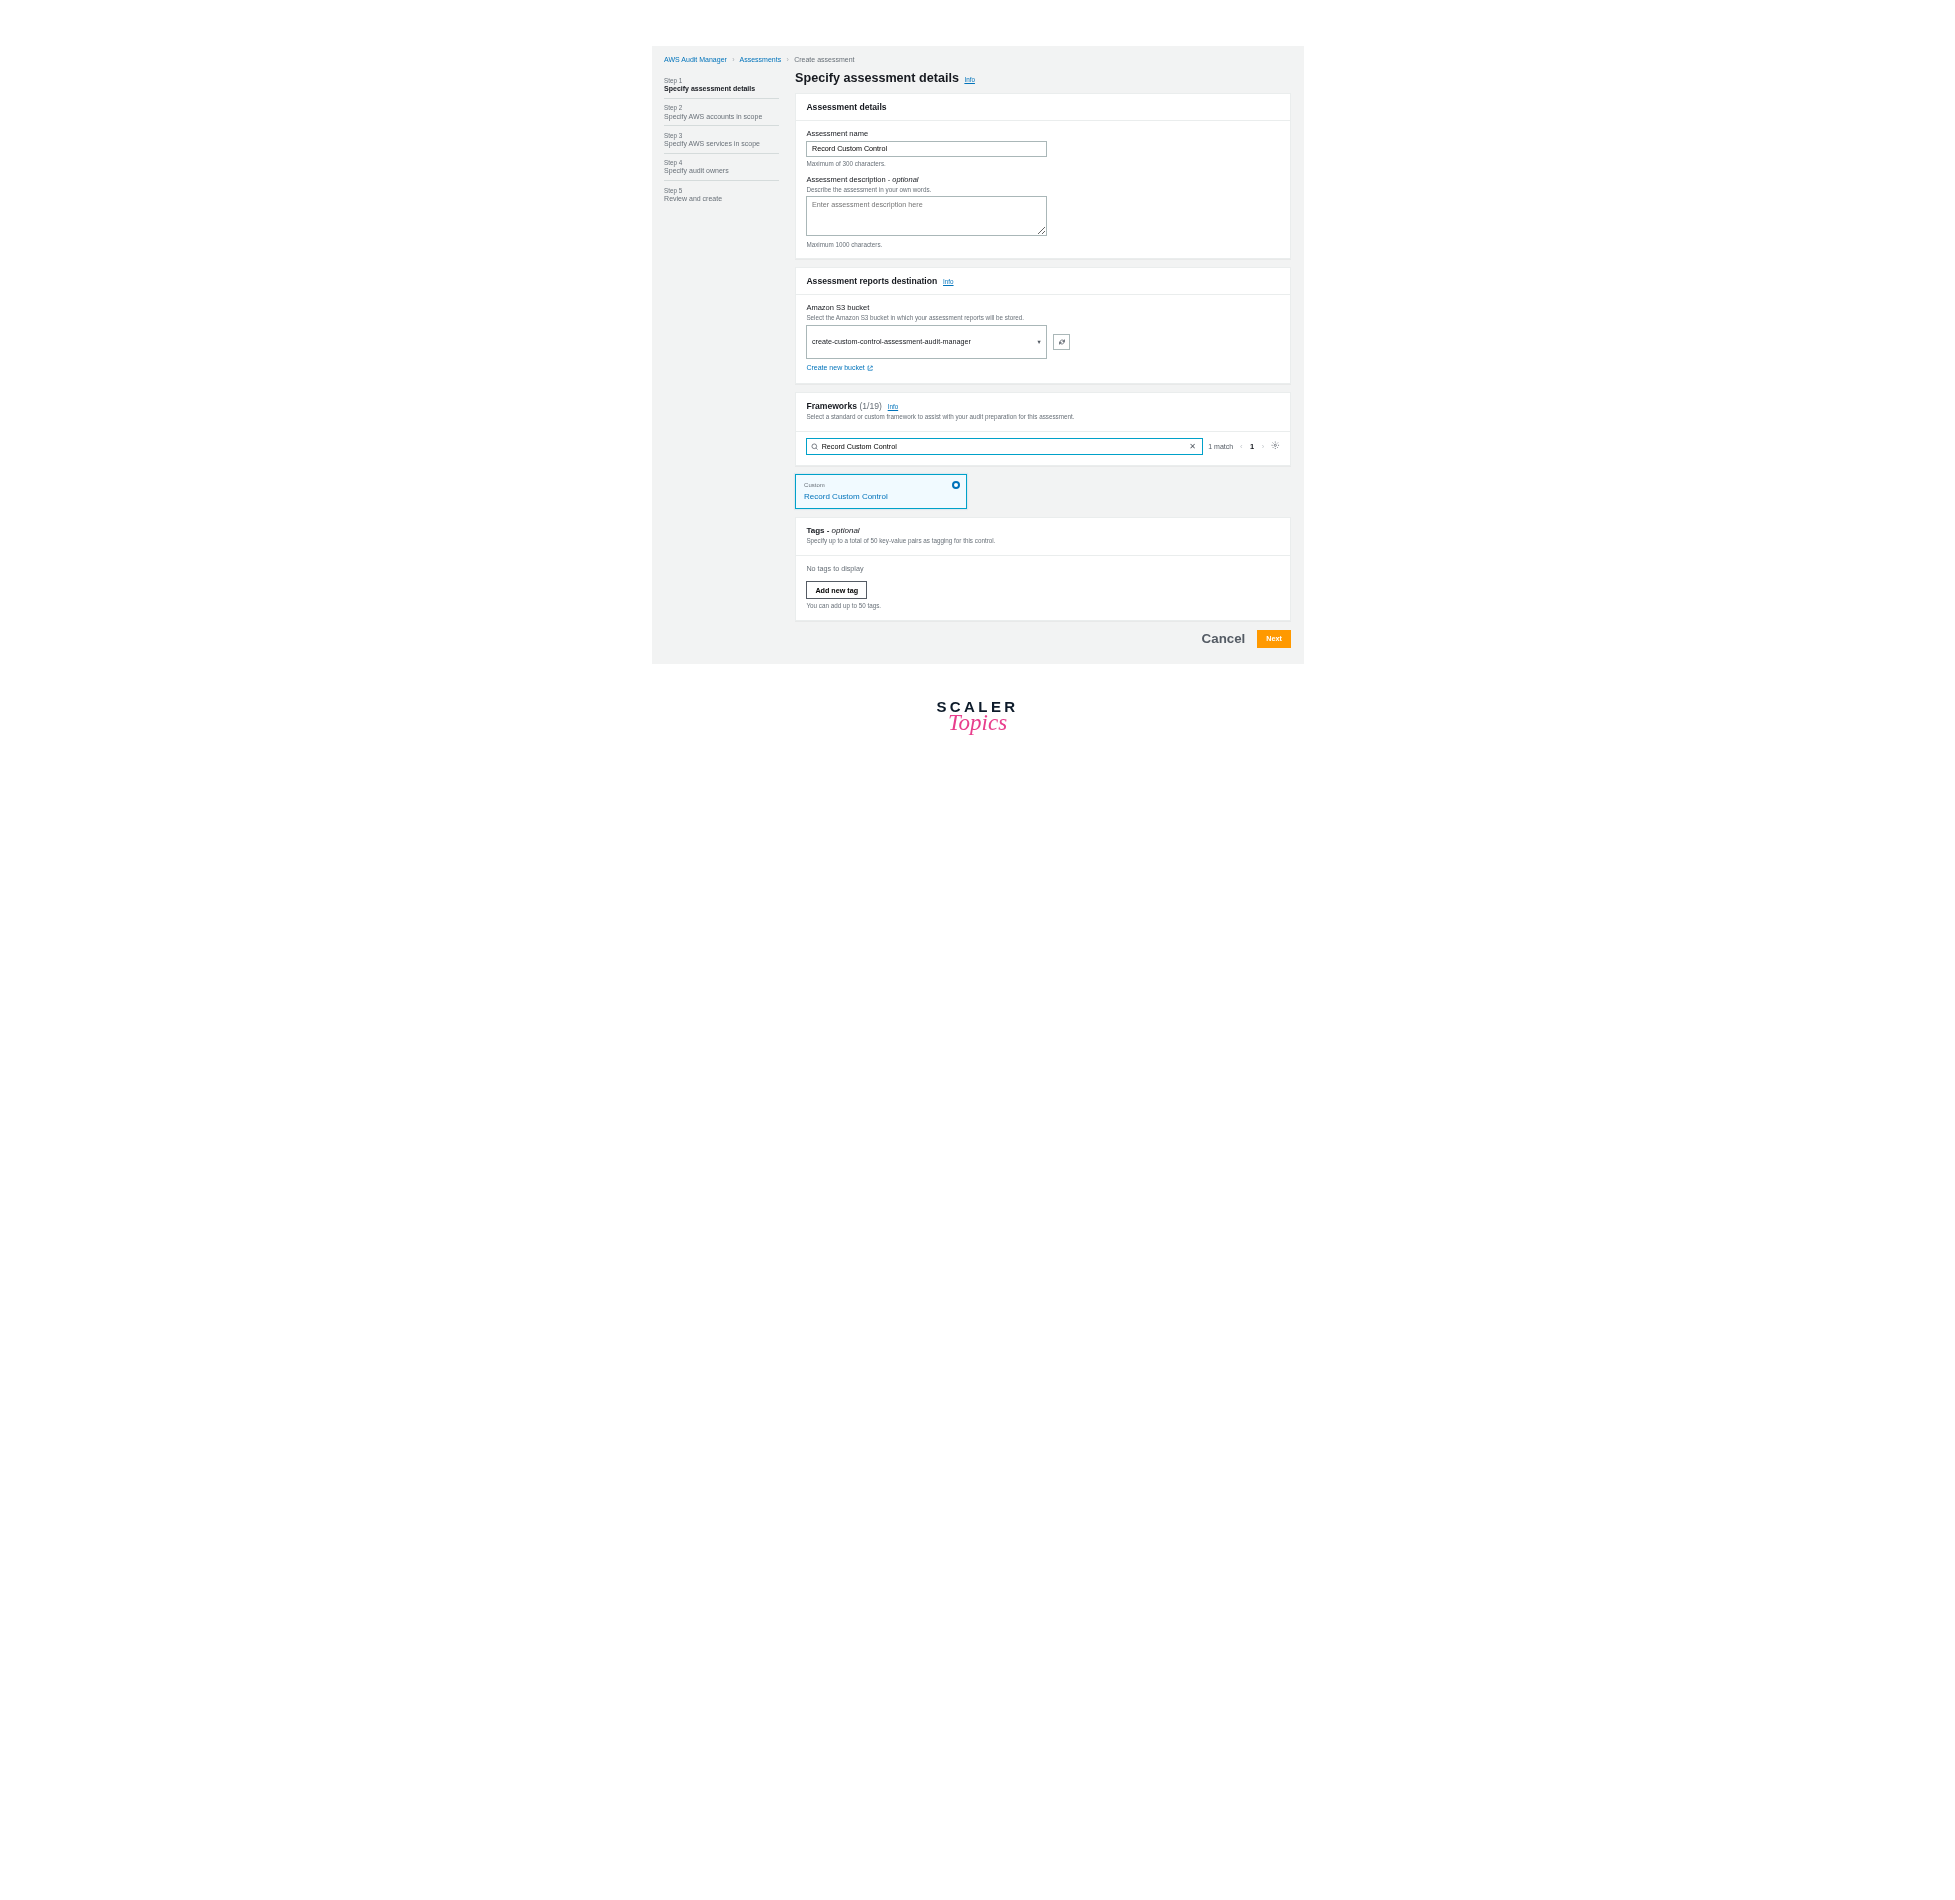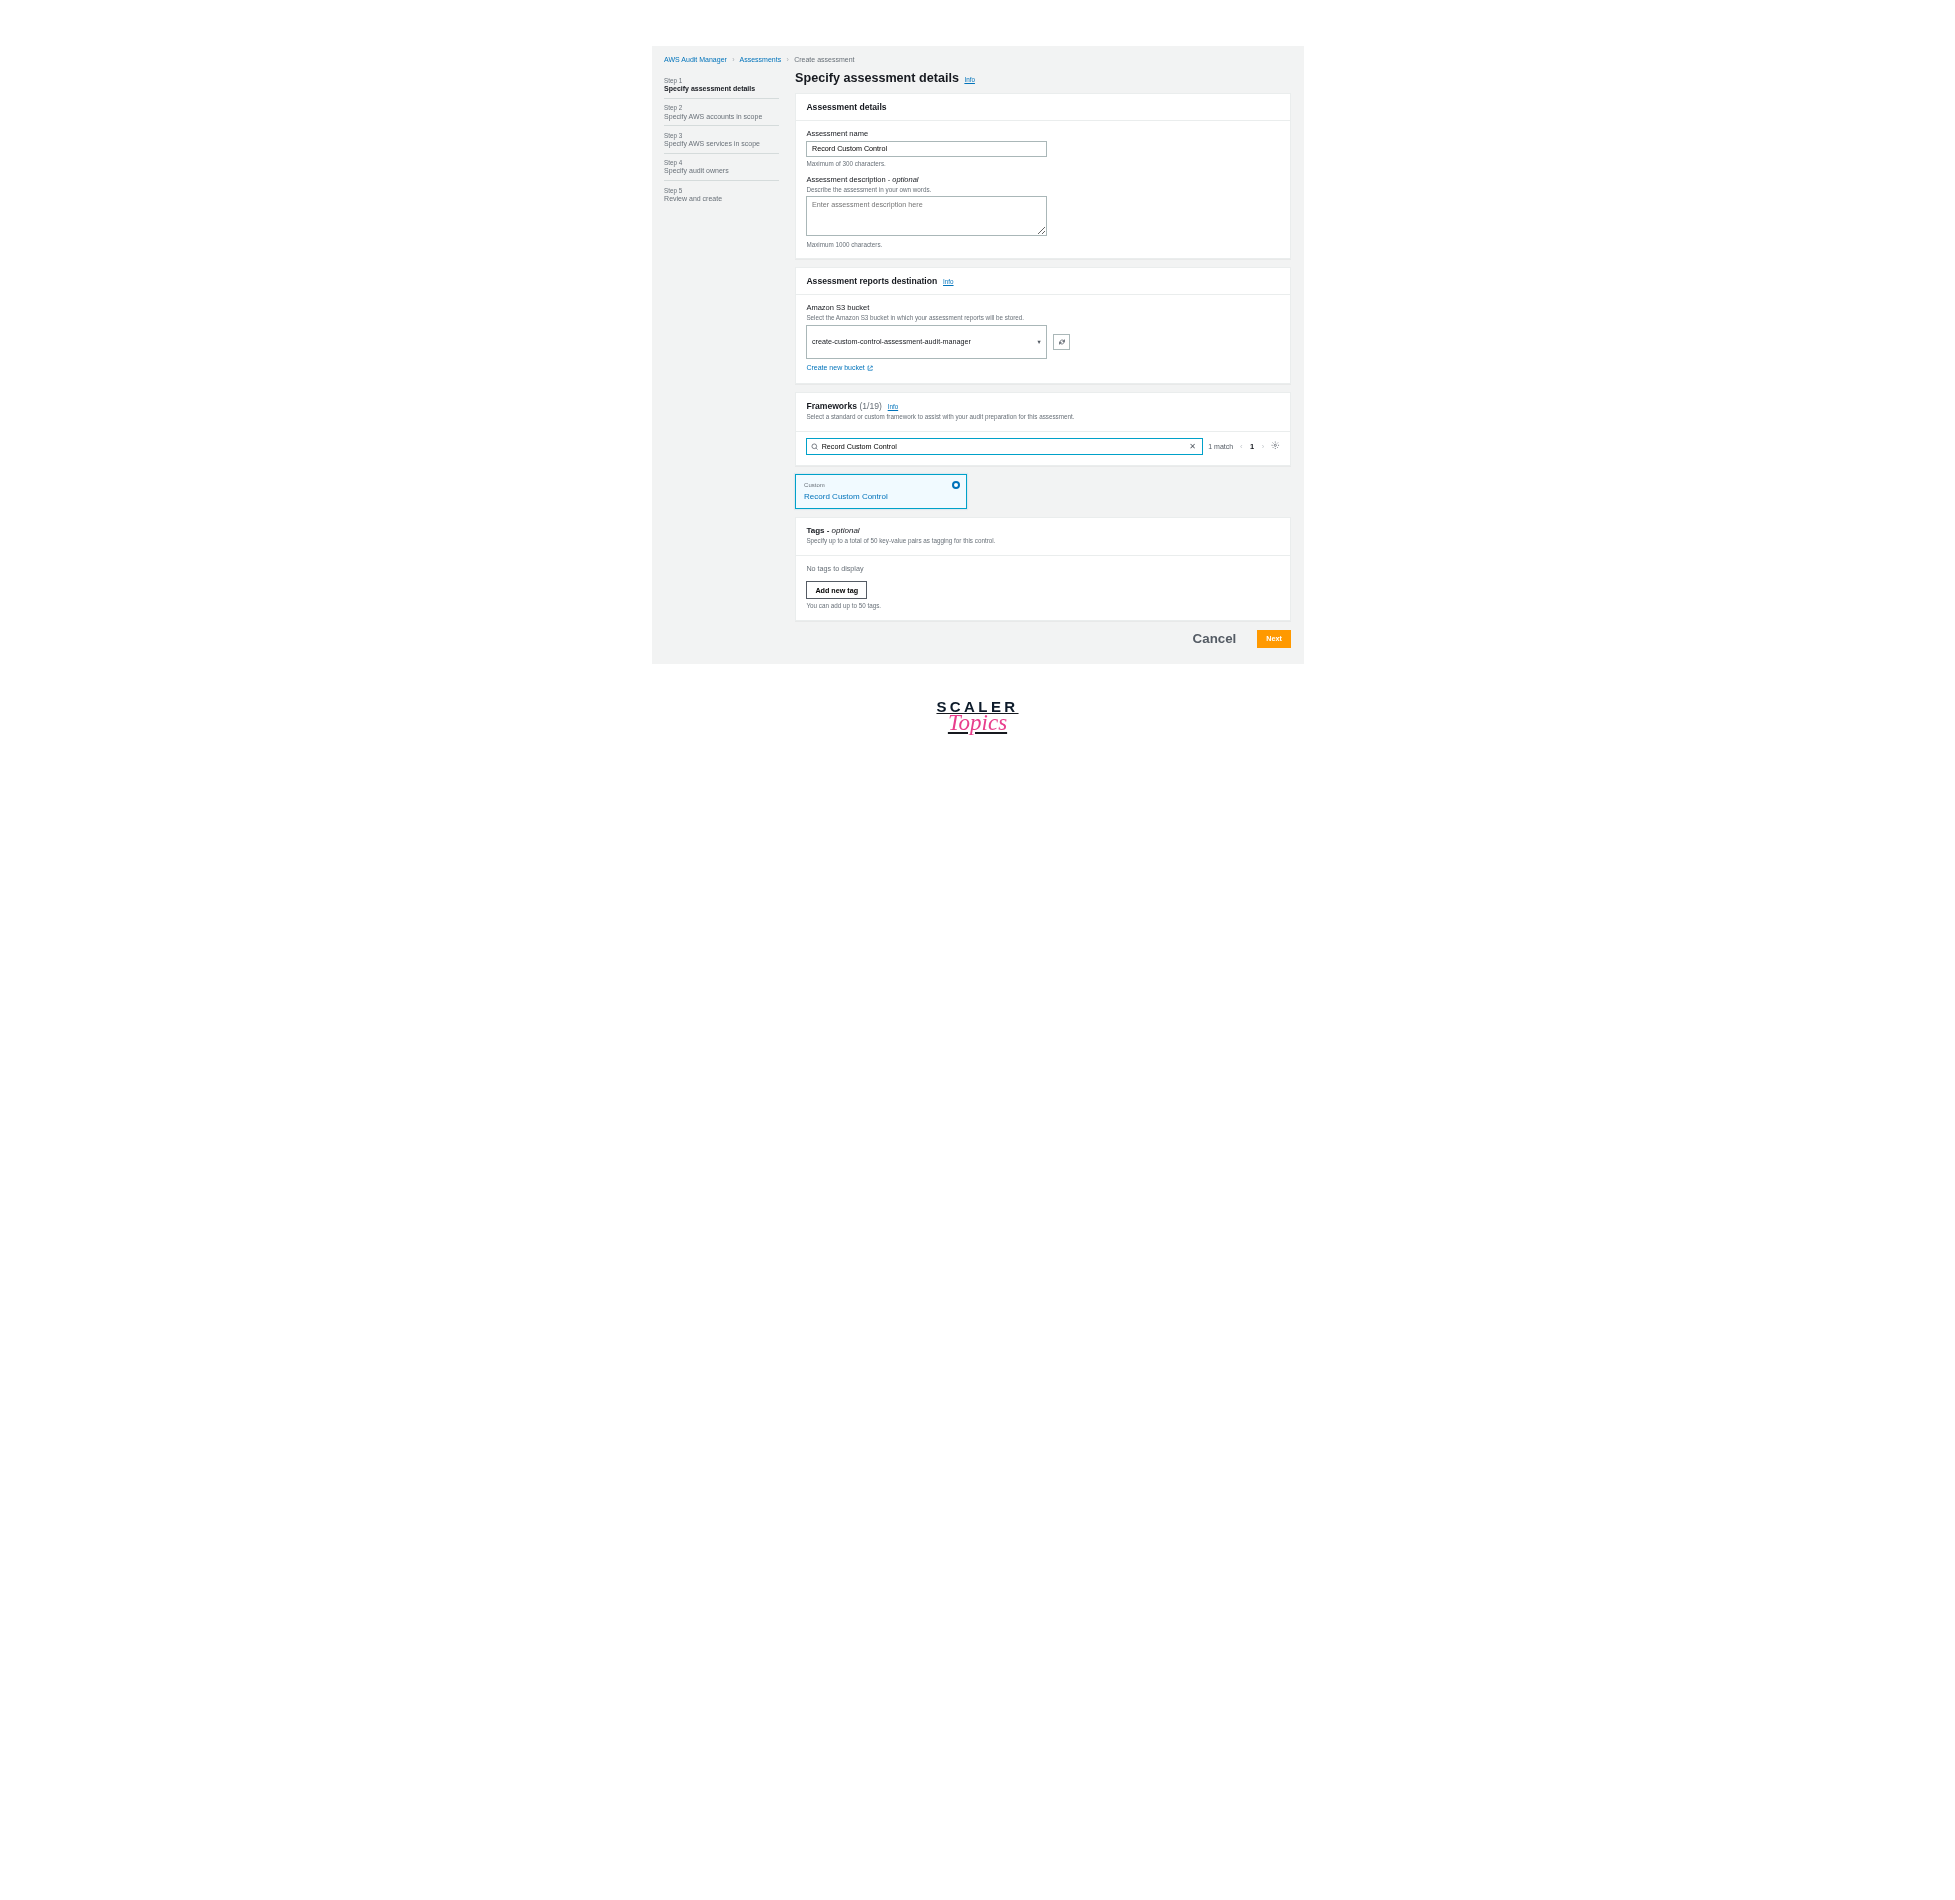--- a/index.html
+++ b/index.html
@@ -102,27 +102,26 @@
     position:absolute; top:5.7px; right:5.7px; width:8px;height:8px;
     border-radius:50%; border:2.3px solid #0073bb; background:#fff;
   }
   .tags-empty { color:#687078; font-size:7.2px; }
   .btn {
     border: 0.6px solid #545b64; background:#fff; padding: 3.4px 8px;
     font-size:7.2px; font-weight:700; cursor:pointer;
   }
   .btn-primary { background:#ff9900; border-color:#ff9900; color:#fff;text-align:right;}
   .btn-ghost { border:none; background:none; color:#545b64; font-weight:700;}
-  .footer-actions { display:flex; justify-content:flex-end; gap:21px; margin-top:9.2px;}
+  .footer-actions { display:flex; justify-content:flex-end; gap:12px; margin-top:9.2px;}
   .field-block { margin-top: 8px; }
   .field-block:first-child { margin-top: 0; }
   .watermark {
     text-align:center; margin-top: 34px;
     font-family: Georgia, serif;
-    text-decoration: underline;
   }
   .watermark .scaler {
     font-family: Arial, sans-serif; font-weight:800; letter-spacing:3.4px;
     font-size: 15px; color:#0d1b2a;
   }
   .watermark .topics {
     font-family: "Brush Script MT", cursive; font-size: 23px;
     color:#e83e8c; margin-top:-4.6px; font-style: italic;
   }
   .panel-header.small { font-size: 8px; }

